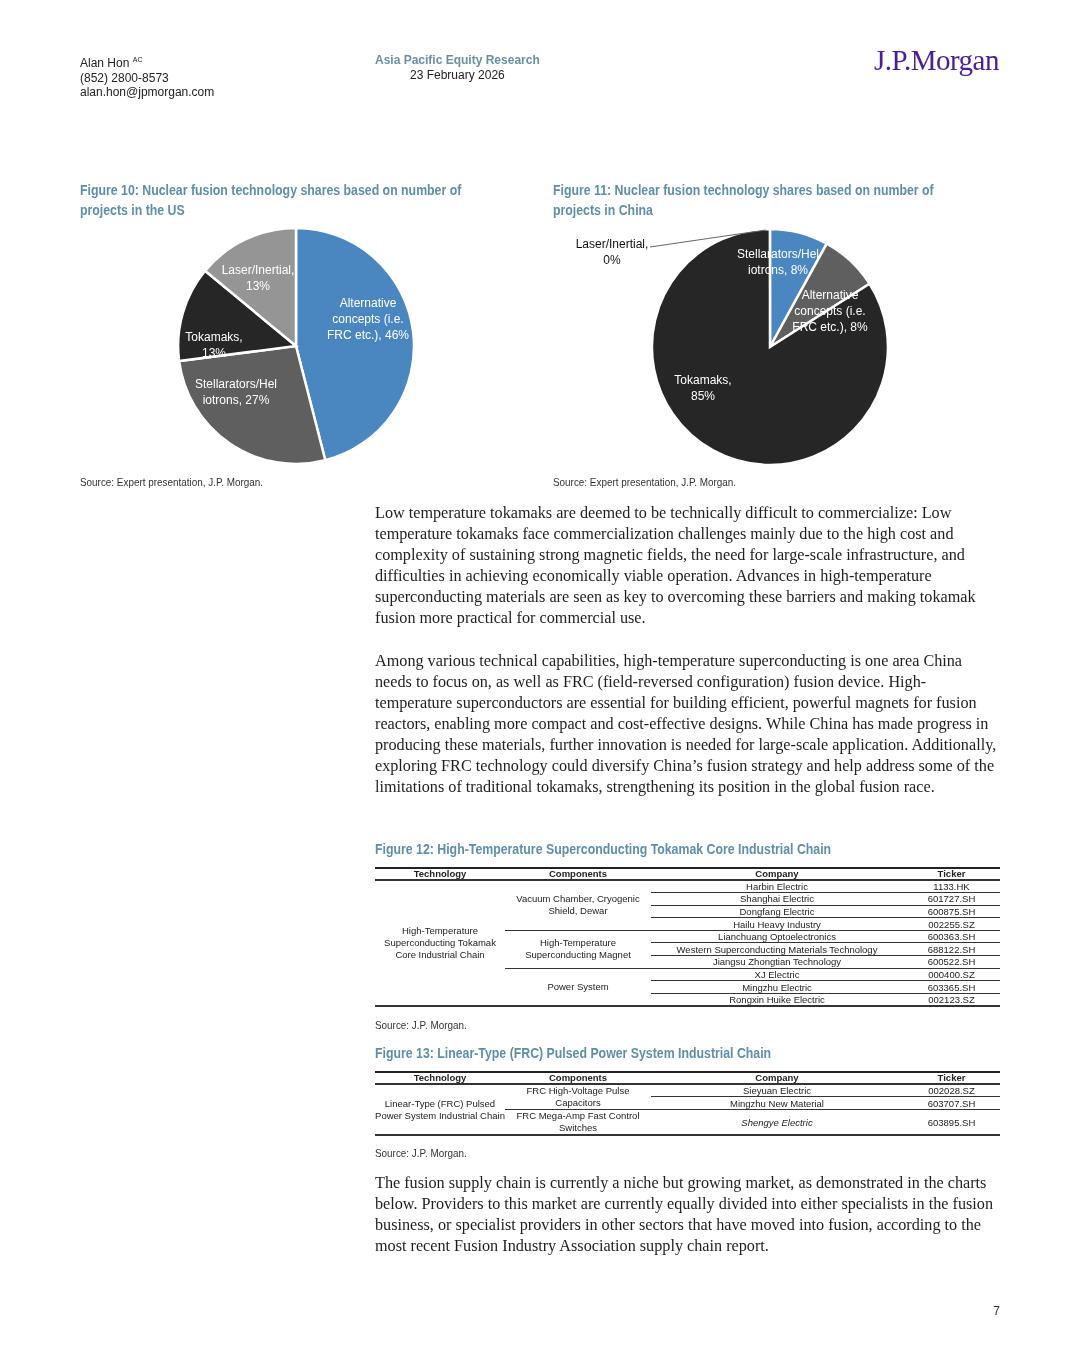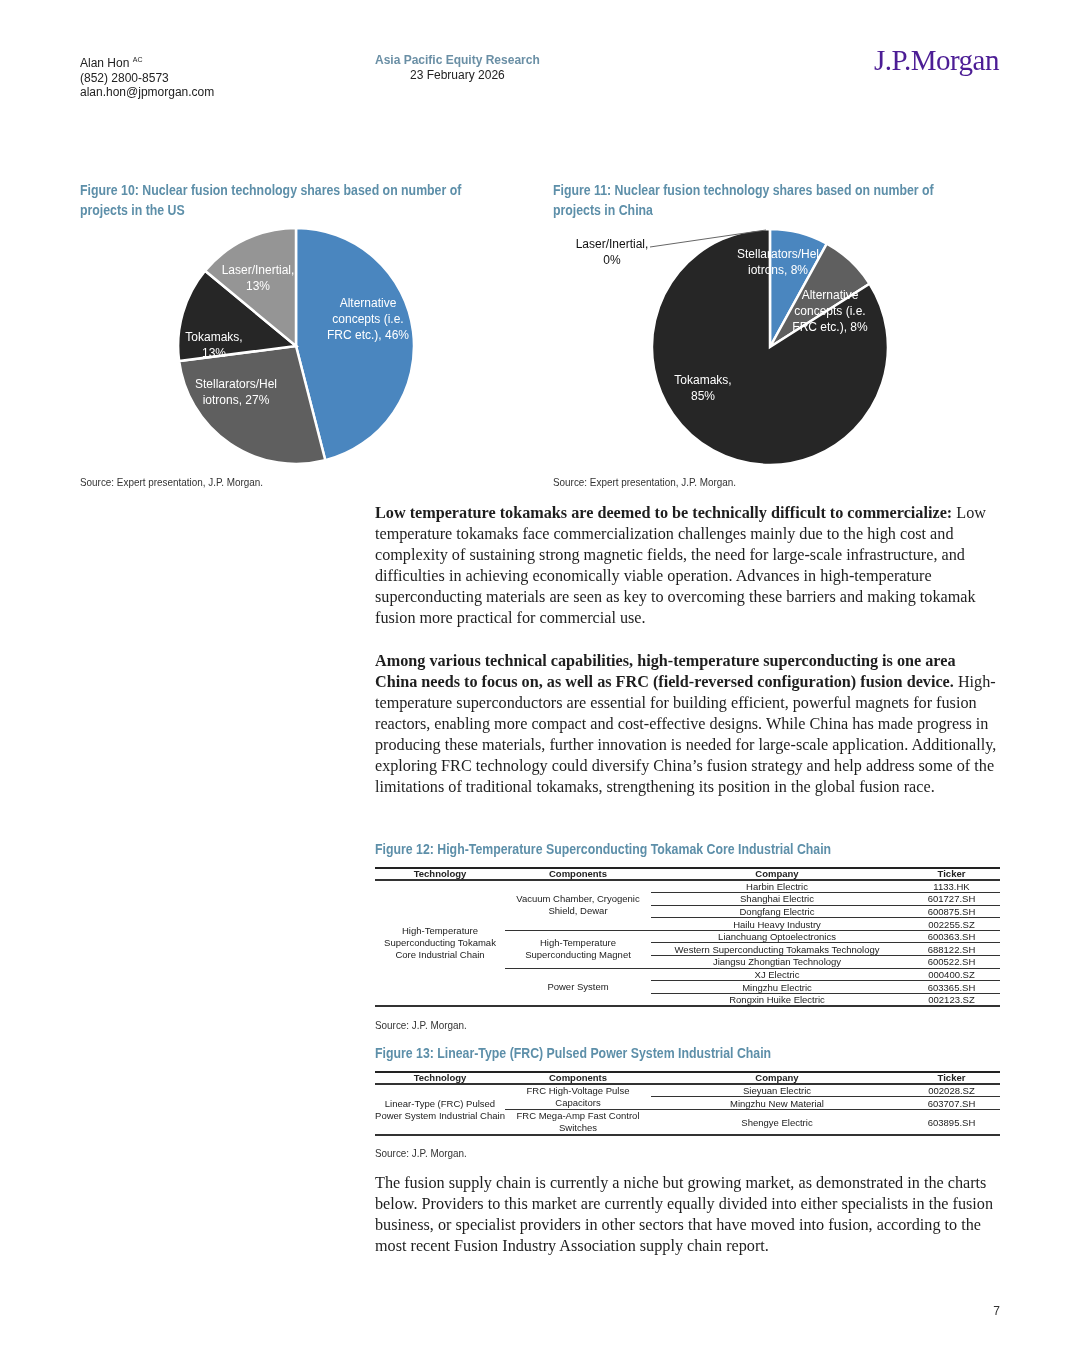--- a/index.html
+++ b/index.html
@@ -13,21 +13,21 @@
   .hdr-logo { position: absolute; right: 81px; top: 44px; font-family: "Liberation Serif", serif; font-size: 29px; color: #4c1d95; letter-spacing: -0.5px; }
 
   .fig-title { position: absolute; font-family: "Liberation Sans", sans-serif; font-weight: bold; font-size: 14px; line-height: 19.5px; color: #5d8fa9; transform: scaleX(0.88); transform-origin: left top; }
   .source { position: absolute; font-size: 11px; color: #333; transform: scaleX(0.9); transform-origin: left top; }
 
   .pie { position: absolute; }
   .pie svg { display: block; }
   .pie text { font-family: "Liberation Sans", sans-serif; font-size: 12px; }
 
   .para { position: absolute; left: 375px; width: 625px; font-family: "Liberation Serif", serif; font-size: 16.2px; line-height: 21px; color: #1e1e1e; }
-  .para b { font-weight: bold; margin-top: 16px; }
+  .para b { font-weight: normal; margin-top: 16px; }
 
   table.chain { position: absolute; left: 375px; width: 625px; border-collapse: collapse; font-family: "Liberation Sans", sans-serif; font-size: 9.5px; color: #222; }
   table.chain th { font-weight: bold; border-top: 2px solid #222; border-bottom: 2px solid #333; height: 12px; line-height: 10px; padding: 0; text-align: center; }
   table.chain td { text-align: center; padding: 0; line-height: 11px; height: 12.6px; }
   table.chain td.co, table.chain td.tk { border-bottom: 1.5px solid #333; text-align: center; }
   table.chain td.comp { border-bottom: 1.5px solid #333; line-height: 12px; }
   table.chain tr.last td { border-bottom: 2px solid #333; }
   table.chain td.tech { border-bottom: 2px solid #333; line-height: 12px; }
 
   .page-num { position: absolute; right: 80px; top: 1304px; font-size: 12px; color: #333; }
@@ -144,21 +144,21 @@
   <tr>
         <td class="co">Hailu Heavy Industry</td>
         <td class="tk">002255.SZ</td>
       </tr>
   <tr>
     <td class="comp" rowspan="3">High-Temperature Superconducting Magnet</td>
     <td class="co">Lianchuang Optoelectronics</td>
         <td class="tk">600363.SH</td>
   </tr>
   <tr>
-        <td class="co">Western Superconducting Tokamaks Technology</td>
+        <td class="co">Western Superconducting Materials Technology</td>
         <td class="tk">688122.SH</td>
       </tr>
   <tr>
         <td class="co">Jiangsu Zhongtian Technology</td>
         <td class="tk">600522.SH</td>
       </tr>
   <tr>
     <td class="comp" rowspan="3" style="border-bottom:2px solid #333;">Power System</td>
     <td class="co">XJ Electric</td>
         <td class="tk">000400.SZ</td>
@@ -195,21 +195,21 @@
     <td class="comp" rowspan="2">FRC High-Voltage Pulse Capacitors</td>
     <td class="co">Sieyuan Electric</td>
     <td class="tk">002028.SZ</td>
   </tr>
   <tr>
     <td class="co" style="border-bottom:none;">Mingzhu New Material</td>
     <td class="tk" style="border-bottom:none;">603707.SH</td>
   </tr>
   <tr class="last" style="height:24px;">
     <td class="comp" style="border-top:1.5px solid #333;">FRC Mega-Amp Fast Control Switches</td>
-    <td class="co" style="border-top:1.5px solid #333;">Shengye Electric</td>
+    <td class="co" style="border-top:1.5px solid #333;font-style:italic;">Shengye Electric</td>
     <td class="tk" style="border-top:1.5px solid #333;">603895.SH</td>
   </tr>
 </tbody>
   </table>
 <div class="source" style="left:375px; top:1147px;">Source: J.P. Morgan.</div>
 
 <div class="para" style="top:1173px;">The fusion supply chain is currently a niche but growing market, as demonstrated in the charts below. Providers to this market are currently equally divided into either specialists in the fusion business, or specialist providers in other sectors that have moved into fusion, according to the most recent Fusion Industry Association supply chain report.</div>
 
 <div class="page-num">7</div>
 

